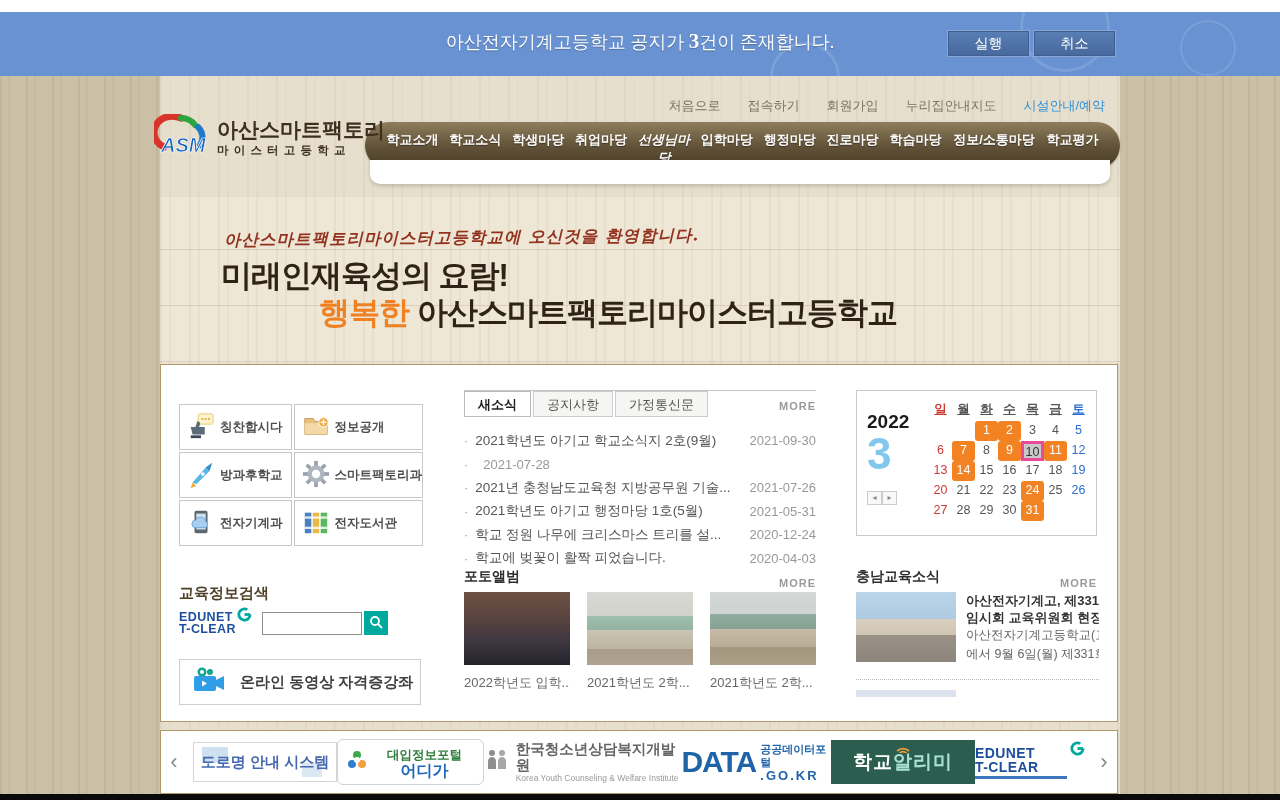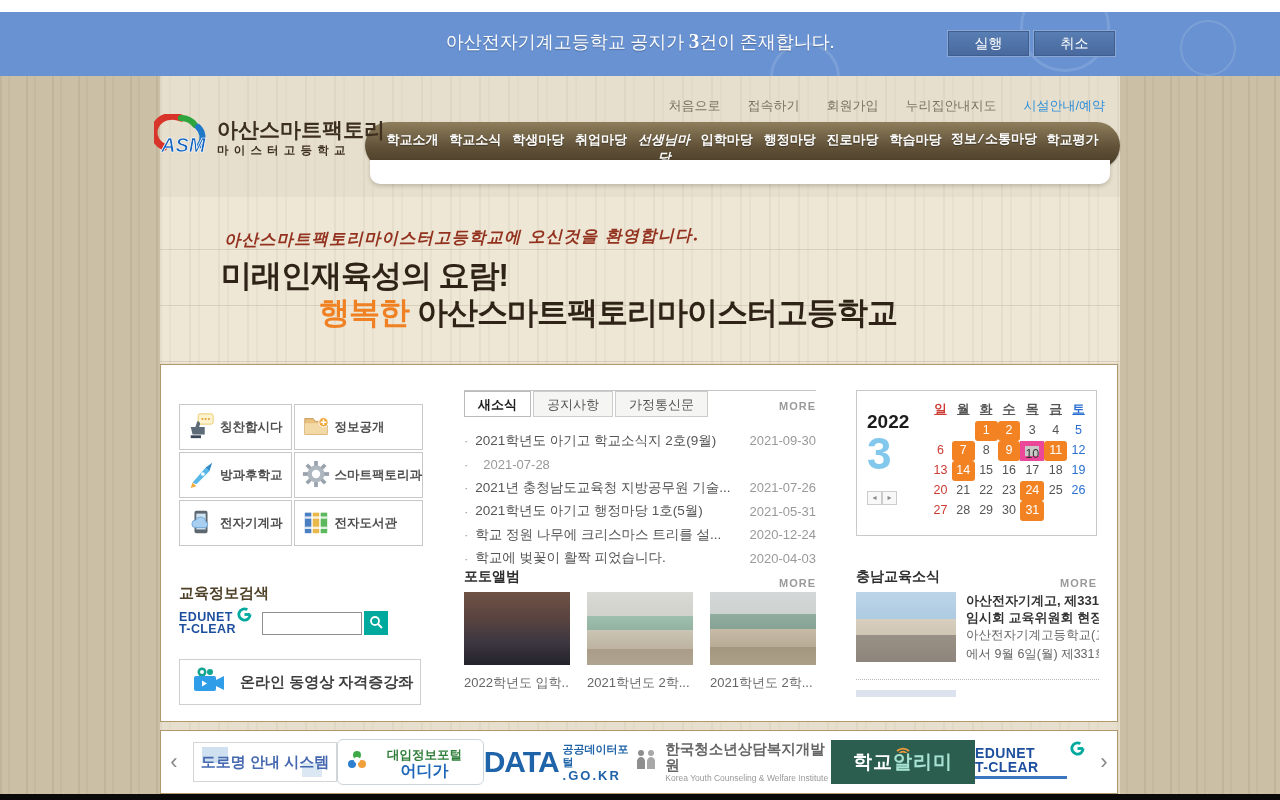--- a/index.html
+++ b/index.html
@@ -114,21 +114,21 @@
   .cal-month { font-size:44px; font-weight:bold; color:#82c8ec; line-height:42px; }
   .cal-nav { margin-top:16px; display:flex; }
   .cal-nav span { width:15px; height:14px; border:1px solid #ccc; background:#f8f8f8; color:#888;
     font-size:8px; line-height:12px; text-align:center; cursor:pointer; }
   .cal-grid { flex:1; display:grid; grid-template-columns:repeat(7,1fr); grid-auto-rows:20px; row-gap:0; }
   .cal-h { text-align:center; font-size:12.5px; font-weight:bold; text-decoration:underline; color:#555; }
   .cal-h.sun { color:#cc3b33; } .cal-h.sat { color:#2a6fd0; }
   .cal-d { text-align:center; font-size:12.5px; color:#555; line-height:19px; }
   .cal-d.sun { color:#cc3b33; } .cal-d.sat { color:#2a6fd0; }
   .cal-d.event { background:#f28222; color:#fff; border-radius:3px; }
-  .cal-d.today { background:#c9c9c9; color:#333; border:5px solid #ec4899; line-height:17px; }
+  .cal-d.today { background:#c9c9c9; color:#333; border:3px solid #ec4899; line-height:17px; }
 
   .cn-head { position:absolute; left:695px; top:203px; width:241px; }
   .cn-item { position:absolute; left:695px; top:227px; width:243px; display:flex; gap:10px; height:74px;
     overflow:hidden; cursor:pointer; }
   .cn-img { width:100px; height:70px; flex:none;
     background:linear-gradient(180deg,#bcd4e8 0%,#aecbe2 38%,#d8cfc0 38%,#cfc5b2 62%,#9a9186 62%,#8d857b 100%); }
   .cn-text { width:140px; overflow:hidden; }
   .cn-title { font-size:13px; font-weight:bold; color:#333; line-height:17px; height:34px; overflow:hidden; width:146px; }
   .cn-body { font-size:12.5px; color:#666; line-height:19px; white-space:nowrap; }
   .cn-sep { position:absolute; left:695px; top:314px; width:243px; border-top:1px dotted #b8b8b8; }
@@ -214,21 +214,21 @@
       <ul>
         <li style="flex: 1 1 0%;">학교소개</li>
         <li style="flex: 1 1 0%;">학교소식</li>
         <li style="flex: 1 1 0%;">학생마당</li>
         <li style="flex: 1 1 0%;">취업마당</li>
         <li style="flex: 1 1 0%; font-style: italic;">선생님마당</li>
         <li style="flex: 1 1 0%;">입학마당</li>
         <li style="flex: 1 1 0%;">행정마당</li>
         <li style="flex: 1 1 0%;">진로마당</li>
         <li style="flex: 1 1 0%;">학습마당</li>
-        <li style="flex: 1.5 1 0%; font-family: Liberation Mono, monospace;">정보/소통마당</li>
+        <li style="flex: 1.5 1 0%;">정보/소통마당</li>
         <li style="flex: 1 1 0%;">학교평가</li>
       </ul>
     </div>
   <div class="submenu"></div>
 
   <div class="hero">
     <div class="hero-welcome">아산스마트팩토리마이스터고등학교에 오신것을 환영합니다.</div>
     <div class="hero-s1">미래인재육성의 요람!</div>
     <div class="hero-s2"><span class="hl">행복한</span><span>아산스마트팩토리마이스터고등학교</span></div>
   </div>
@@ -478,41 +478,41 @@
               <circle cx="6" cy="15" r="4" fill="#2f7fd0"></circle>
               <circle cx="16" cy="15" r="4" fill="#f0a03c"></circle>
               <circle cx="11" cy="11" r="3" fill="#fff"></circle>
             </svg>
         </span>
         <span class="col">
           <span class="a1">대입정보포털</span><br>
           <span class="a2">어디가</span>
         </span>
       </div>
-      <div class="bn bn-data">
-        <span class="d-main">DATA</span>
-        <span class="d-side">
-          <div class="d1">공공데이터포털</div>
-          <div class="d2">.GO.KR</div>
-        </span>
-      </div>
       <div class="bn bn-kyci">
         <span>
           <svg width="26" height="26" viewBox="0 0 26 26">
               <circle cx="8" cy="6" r="3" fill="#8e8e8e"></circle>
               <circle cx="18" cy="6" r="3" fill="#a8a8a8"></circle>
               <path d="M4 22v-8c0-2 2-4 4-4s4 2 4 4v8z" fill="#8e8e8e"></path>
               <path d="M14 22v-8c0-2 2-4 4-4s4 2 4 4v8z" fill="#a8a8a8"></path>
             </svg>
         </span>
         <span>
           <div class="k1">한국청소년상담복지개발원</div>
           <div class="k2">Korea Youth Counseling &amp; Welfare Institute</div>
         </span>
       </div>
+      <div class="bn bn-data">
+        <span class="d-main">DATA</span>
+        <span class="d-side">
+          <div class="d1">공공데이터포털</div>
+          <div class="d2">.GO.KR</div>
+        </span>
+      </div>
       <div class="bn bn-alimi">
         <svg width="16" height="10" viewBox="0 0 16 10">
             <path d="M2 8a9 9 0 0 1 12 0" stroke="#f09a3c" stroke-width="1.8" fill="none"></path>
             <path d="M4.5 10a5.5 5.5 0 0 1 7 0" stroke="#f09a3c" stroke-width="1.8" fill="none"></path>
           </svg>
         <span class="al-txt"><span>학교</span><b>알리미</b></span>
       </div>
       <div class="bn bn-edunet">
         <div class="t">EDUNET</div>
         <div class="t">T-CLEAR</div>

